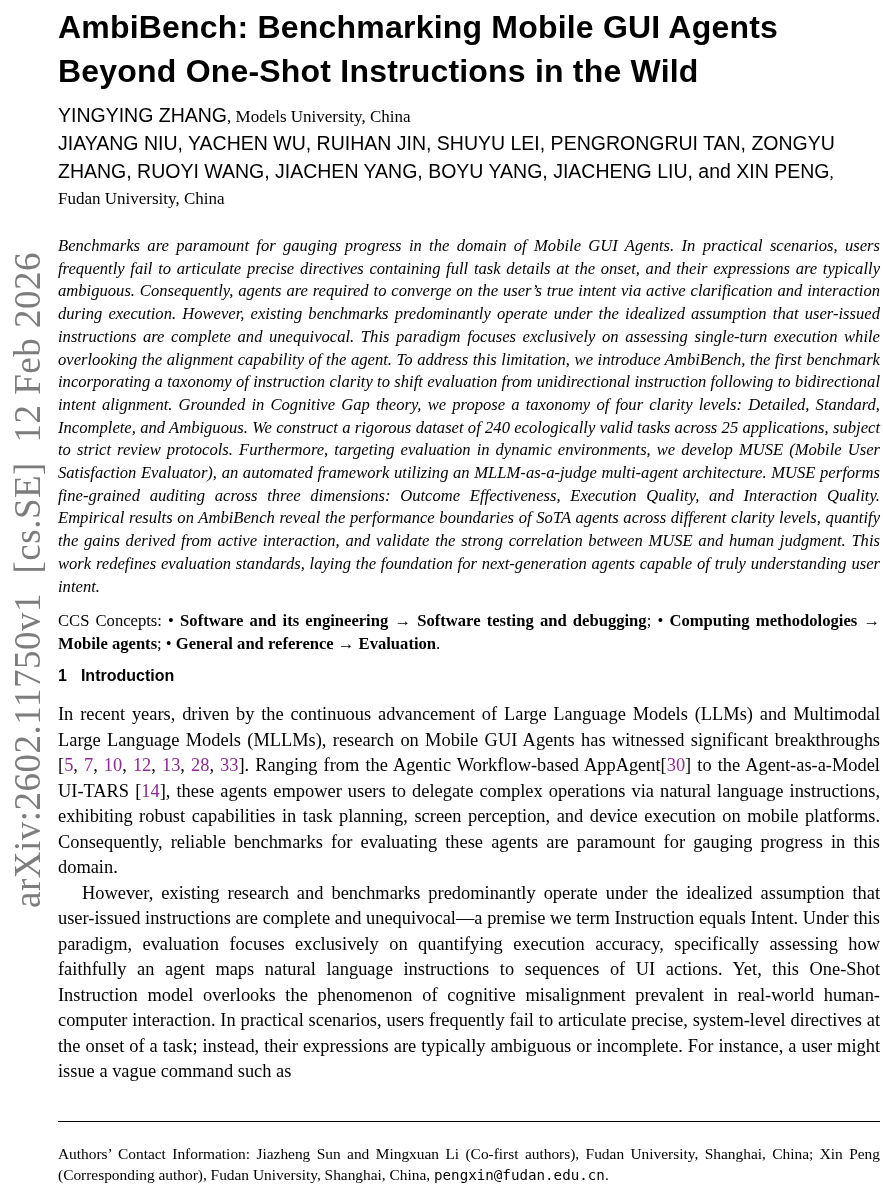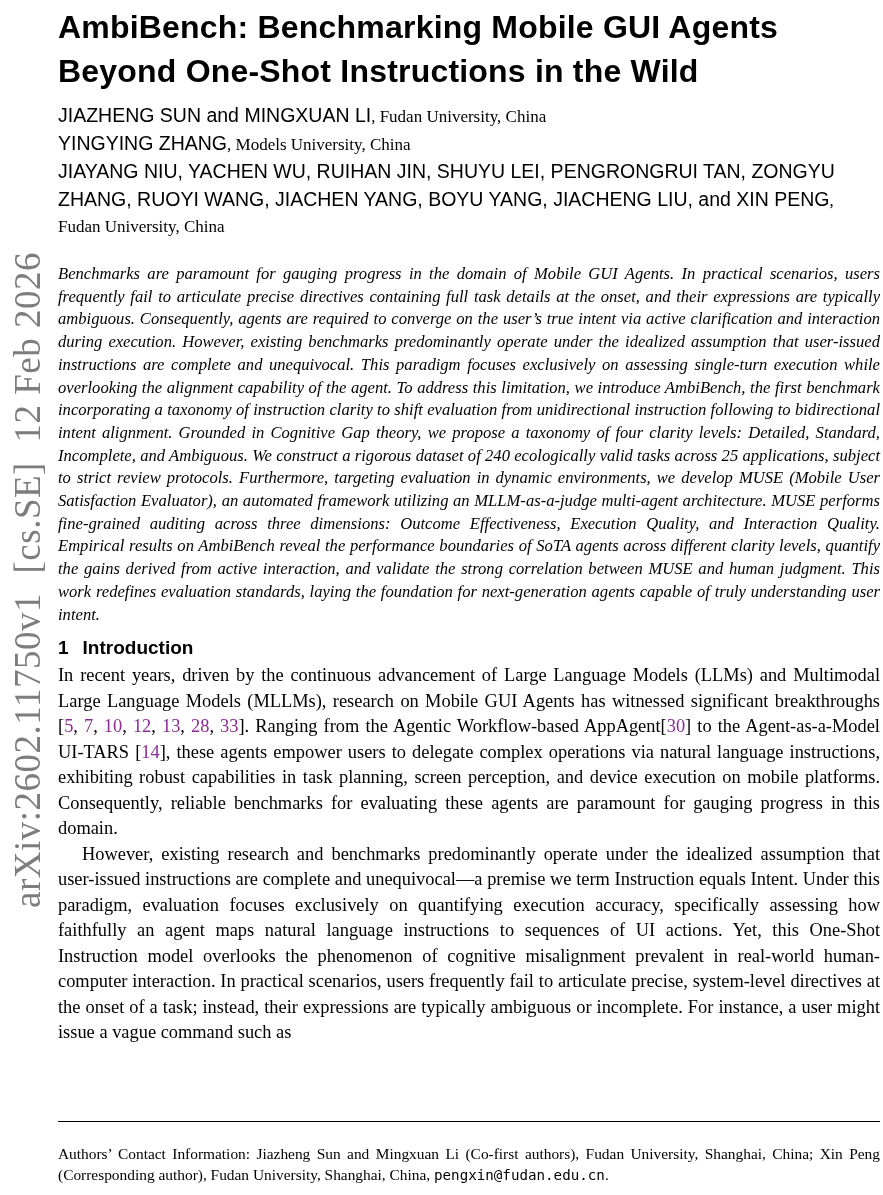--- a/index.html
+++ b/index.html
@@ -76,24 +76,24 @@
   .keywords {
     font-size: 16.6px;
     line-height: 23px;
     text-align: left;
     color: #000;
     margin-bottom: 27px;
   }
 
   h2.section-heading {
     font-family: "Liberation Sans", "DejaVu Sans", sans-serif;
-    font-size: 19px;
+    font-size: 16px;
     font-weight: 700;
     color: #000;
-    margin-bottom: 4px;
+    margin-bottom: 17px;
   }
   h2.section-heading .sec-num { margin-right: 14px; }
 
   .body-para {
     font-size: 18.4px;
     line-height: 25.5px;
     text-align: justify;
     color: #000;
   }
   .body-para.indent { text-indent: 24px; }
@@ -117,27 +117,27 @@
 
 <div class="page">
 
   <div class="arxiv-strip">arXiv:2602.11750v1  [cs.SE]  12 Feb 2026</div>
 
   <main class="content">
 
     <h1 class="title">AmbiBench: Benchmarking Mobile GUI Agents Beyond One-Shot Instructions in the Wild</h1>
 
     <div class="authors">
-      <div class="author-group"><span class="names">JIAZHENG SUN and MINGXUAN LI</span><span class="affil">, Fudan University, China</span></div>
       <div class="author-group"><span class="names">YINGYING ZHANG</span><span class="affil">, Models University, China</span></div>
       <div class="author-group"><span class="names">JIAYANG NIU, YACHEN WU, RUIHAN JIN, SHUYU LEI, PENGRONGRUI TAN, ZONGYU ZHANG, RUOYI WANG, JIACHEN YANG, BOYU YANG, JIACHENG LIU, and XIN PENG</span><span class="affil">, Fudan University, China</span></div>
     </div>
 
     <p class="abstract">Benchmarks are paramount for gauging progress in the domain of Mobile GUI Agents. In practical scenarios, users frequently fail to articulate precise directives containing full task details at the onset, and their expressions are typically ambiguous. Consequently, agents are required to converge on the user’s true intent via active clarification and interaction during execution. However, existing benchmarks predominantly operate under the idealized assumption that user-issued instructions are complete and unequivocal. This paradigm focuses exclusively on assessing single-turn execution while overlooking the alignment capability of the agent. To address this limitation, we introduce AmbiBench, the first benchmark incorporating a taxonomy of instruction clarity to shift evaluation from unidirectional instruction following to bidirectional intent alignment. Grounded in Cognitive Gap theory, we propose a taxonomy of four clarity levels: Detailed, Standard, Incomplete, and Ambiguous. We construct a rigorous dataset of 240 ecologically valid tasks across 25 applications, subject to strict review protocols. Furthermore, targeting evaluation in dynamic environments, we develop MUSE (Mobile User Satisfaction Evaluator), an automated framework utilizing an MLLM-as-a-judge multi-agent architecture. MUSE performs fine-grained auditing across three dimensions: Outcome Effectiveness, Execution Quality, and Interaction Quality. Empirical results on AmbiBench reveal the performance boundaries of SoTA agents across different clarity levels, quantify the gains derived from active interaction, and validate the strong correlation between MUSE and human judgment. This work redefines evaluation standards, laying the foundation for next-generation agents capable of truly understanding user intent.</p>
 
+    <p class="ccs"><span class="plain">CCS Concepts: • </span><span class="bold">Software and its engineering → Software testing and debugging</span><span class="plain">; • </span><span class="bold">Computing methodologies → Mobile agents</span><span class="plain">; • </span><span class="bold">General and reference → Evaluation</span><span class="plain">.</span></p>
 
 
     <h2 class="section-heading">
       <span class="sec-num">1</span><span>Introduction</span>
     </h2>
 
     <p class="body-para"><span class="plain">In recent years, driven by the continuous advancement of Large Language Models (LLMs) and Multimodal Large Language Models (MLLMs), research on Mobile GUI Agents has witnessed significant breakthroughs [</span><span class="cite">5</span><span class="plain">, </span><span class="cite">7</span><span class="plain">, </span><span class="cite">10</span><span class="plain">, </span><span class="cite">12</span><span class="plain">, </span><span class="cite">13</span><span class="plain">, </span><span class="cite">28</span><span class="plain">, </span><span class="cite">33</span><span class="plain">]. Ranging from the Agentic Workflow-based AppAgent[</span><span class="cite">30</span><span class="plain">] to the Agent-as-a-Model UI-TARS [</span><span class="cite">14</span><span class="plain">], these agents empower users to delegate complex operations via natural language instructions, exhibiting robust capabilities in task planning, screen perception, and device execution on mobile platforms. Consequently, reliable benchmarks for evaluating these agents are paramount for gauging progress in this domain.</span></p>
 
     <p class="body-para indent"><span class="plain">However, existing research and benchmarks predominantly operate under the idealized assumption that user-issued instructions are complete and unequivocal—a premise we term Instruction equals Intent. Under this paradigm, evaluation focuses exclusively on quantifying execution accuracy, specifically assessing how faithfully an agent maps natural language instructions to sequences of UI actions. Yet, this One-Shot Instruction model overlooks the phenomenon of cognitive misalignment prevalent in real-world human-computer interaction. In practical scenarios, users frequently fail to articulate precise, system-level directives at the onset of a task; instead, their expressions are typically ambiguous or incomplete. For instance, a user might issue a vague command such as</span></p>
 

